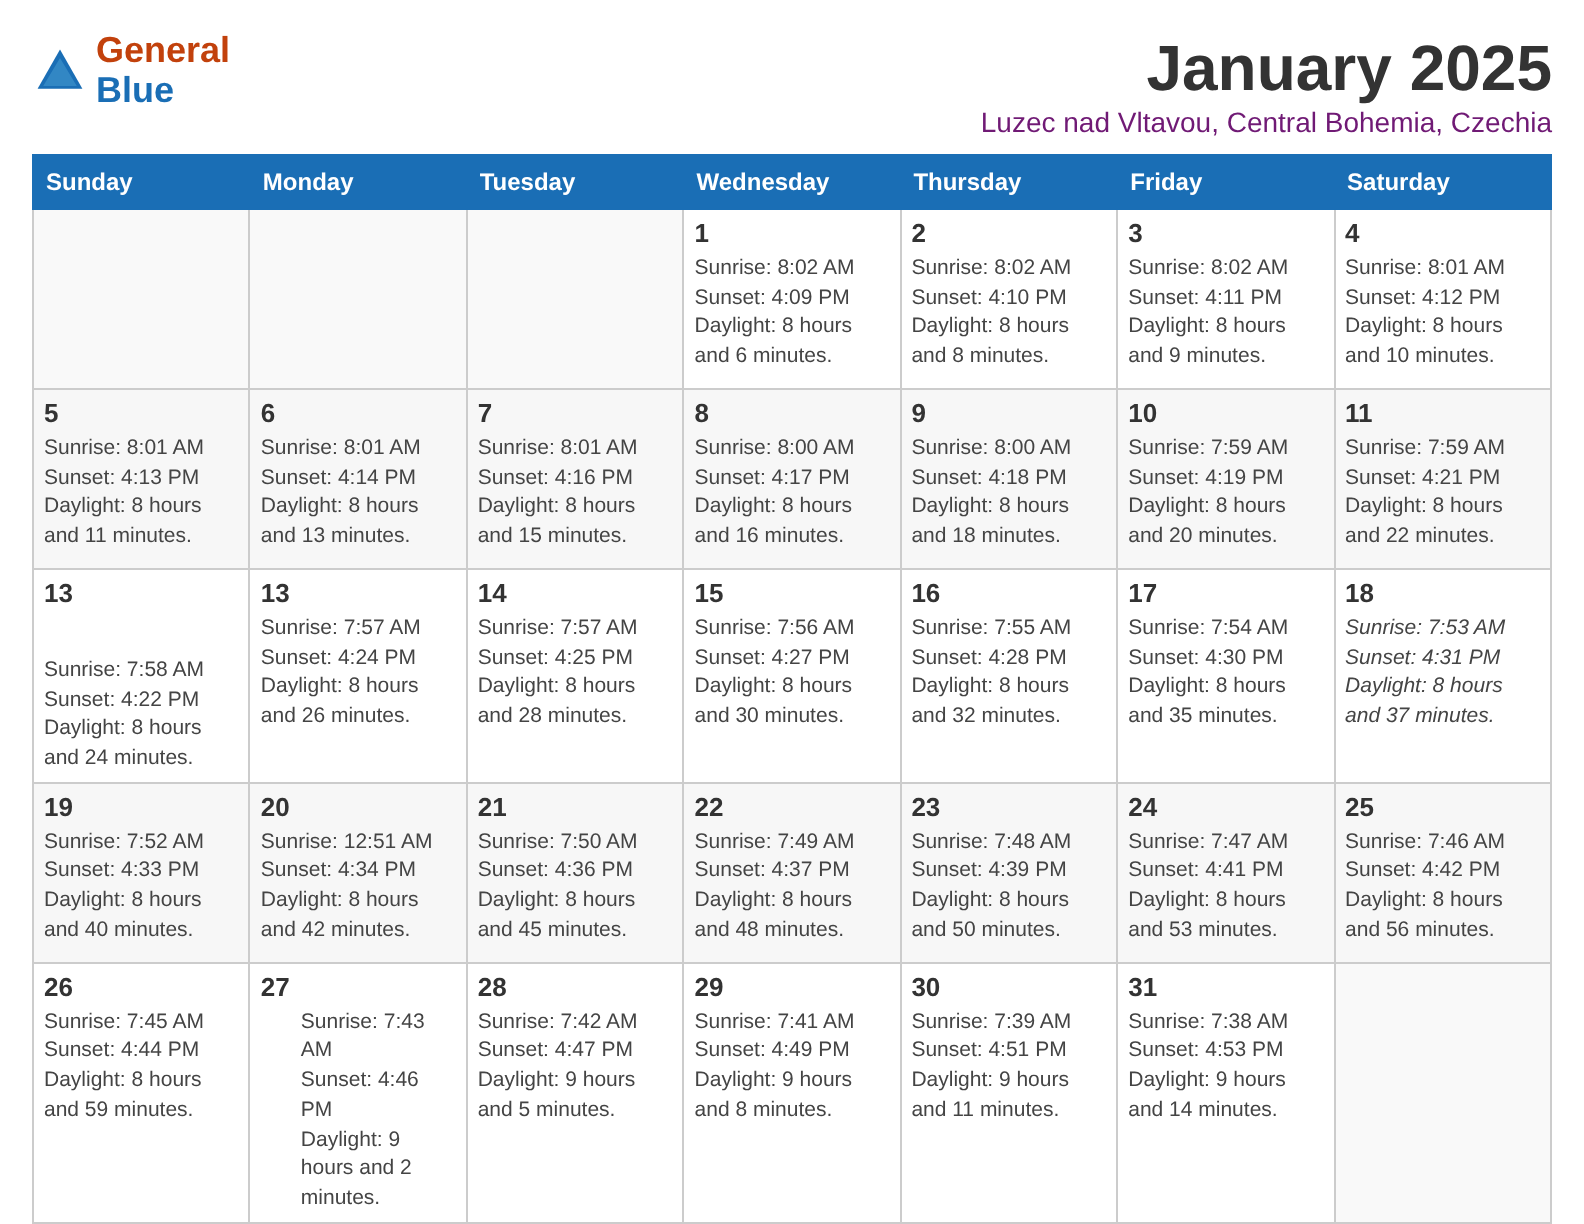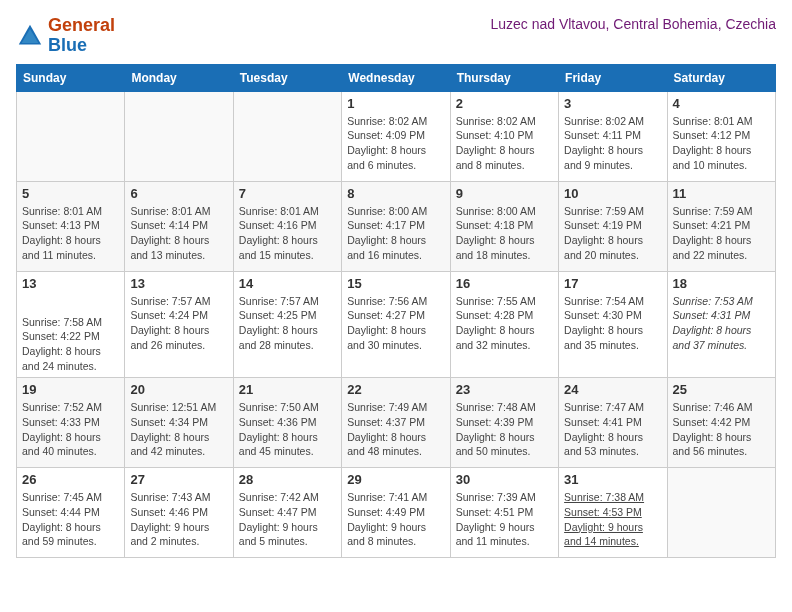--- a/index.html
+++ b/index.html
@@ -98,20 +98,21 @@
     <svg class="logo-icon" viewBox="0 0 40 40">
       <polygon points="20,4 36,32 4,32" fill="#1a6eb5"></polygon>
       <polygon points="20,10 32,30 8,30" fill="#4a9fd4" opacity="0.5"></polygon>
     </svg>
     <div class="logo-text">
       <div class="logo-general">General</div>
       <div class="logo-blue">Blue</div>
     </div>
   </div>
   <div class="title-area">
+    <div class="month-title">January 2025</div>
     <div class="subtitle">Luzec nad Vltavou, Central Bohemia, Czechia</div>
   </div>
 </div>
 
 <table class="calendar">
   <thead>
     <tr>
     <th>Sunday</th>
         <th>Monday</th>
         <th>Tuesday</th>
@@ -285,21 +286,21 @@
       </tr>
       <tr class="week-row">
         <td>
           <span class="day-number">26</span>
           <div class="day-info" style="white-space: pre-line;">Sunrise: 7:45 AM
 Sunset: 4:44 PM
 Daylight: 8 hours and 59 minutes.</div>
         </td>
         <td>
           <span class="day-number">27</span>
-          <div class="day-info" style="white-space: pre-line;">Sunrise: 7:43 AM
+          <div class="day-info" style="white-space: pre-line; margin-left: 20px;">Sunrise: 7:43 AM
 Sunset: 4:46 PM
 Daylight: 9 hours and 2 minutes.</div>
         </td>
         <td>
           <span class="day-number">28</span>
           <div class="day-info" style="white-space: pre-line;">Sunrise: 7:42 AM
 Sunset: 4:47 PM
 Daylight: 9 hours and 5 minutes.</div>
         </td>
         <td>
@@ -309,20 +310,20 @@
 Daylight: 9 hours and 8 minutes.</div>
         </td>
         <td>
           <span class="day-number">30</span>
           <div class="day-info" style="white-space: pre-line;">Sunrise: 7:39 AM
 Sunset: 4:51 PM
 Daylight: 9 hours and 11 minutes.</div>
         </td>
         <td>
           <span class="day-number">31</span>
-          <div class="day-info" style="white-space: pre-line; text-decoration: underline;">Sunrise: 7:38 AM
+          <div class="day-info" style="white-space: pre-line;">Sunrise: 7:38 AM
 Sunset: 4:53 PM
 Daylight: 9 hours and 14 minutes.</div>
         </td>
         <td class="empty"></td>
       </tr>
     </tbody>
 </table>
 
 </body></html>

